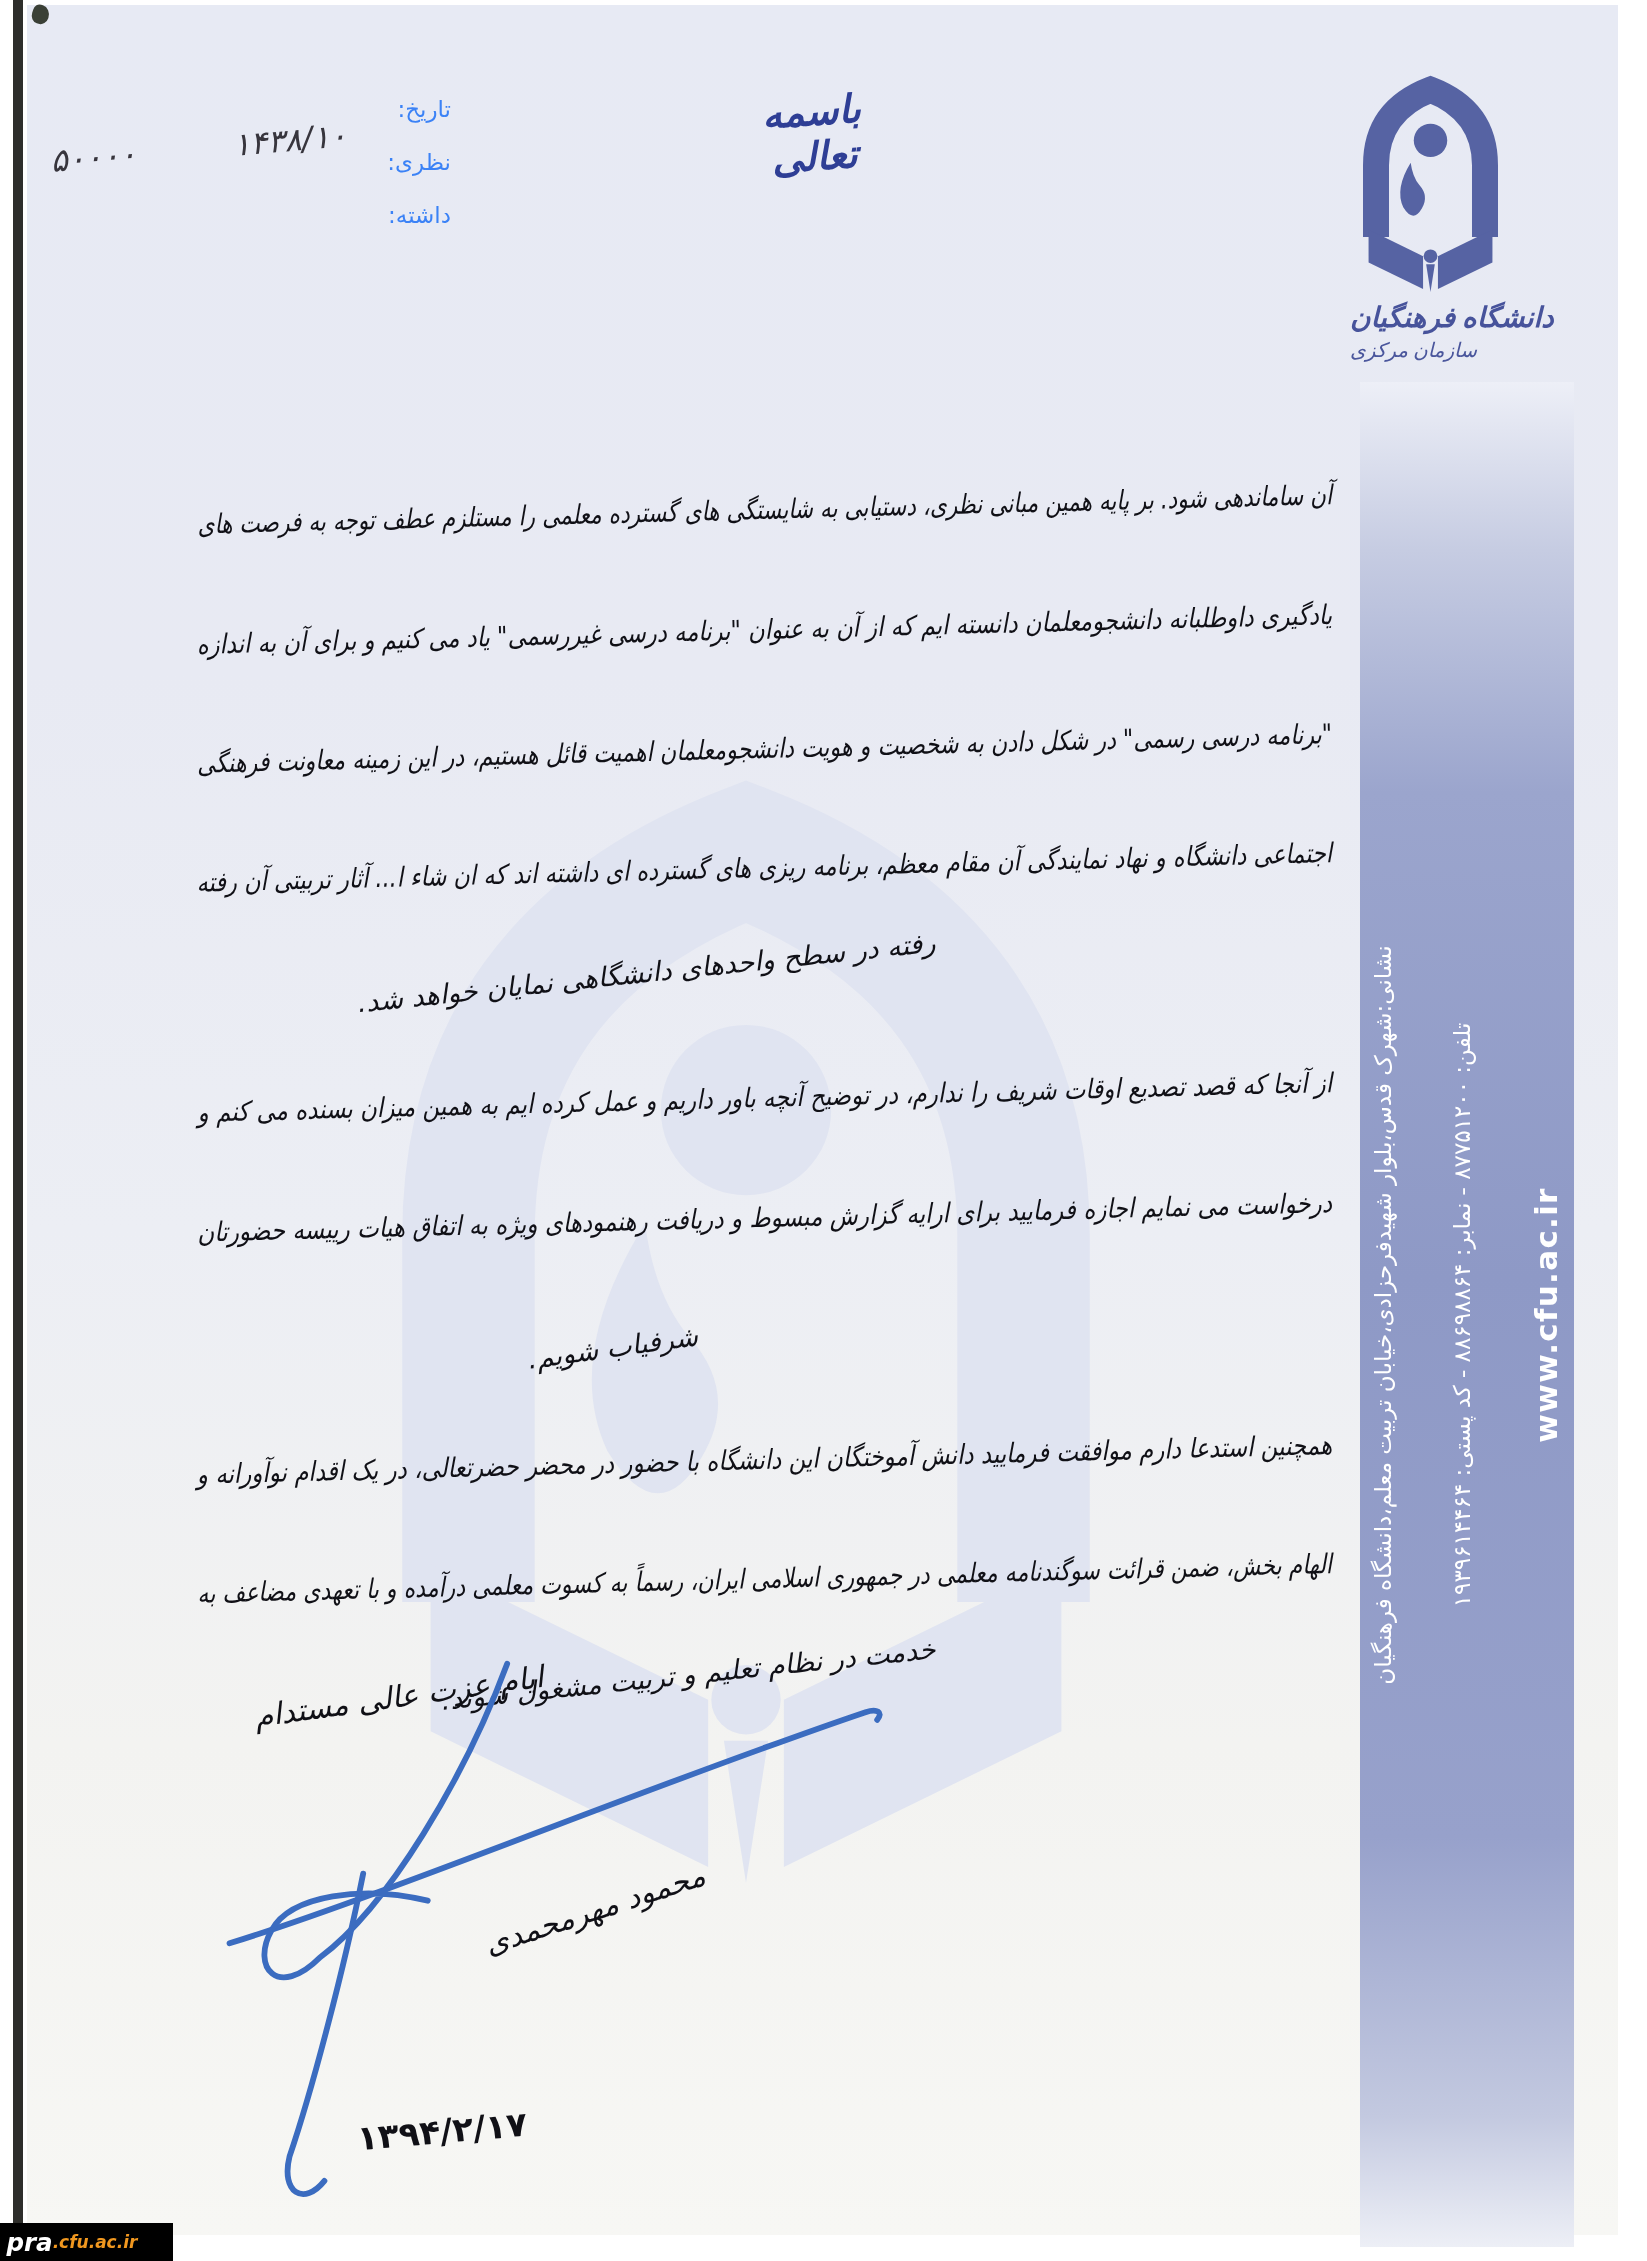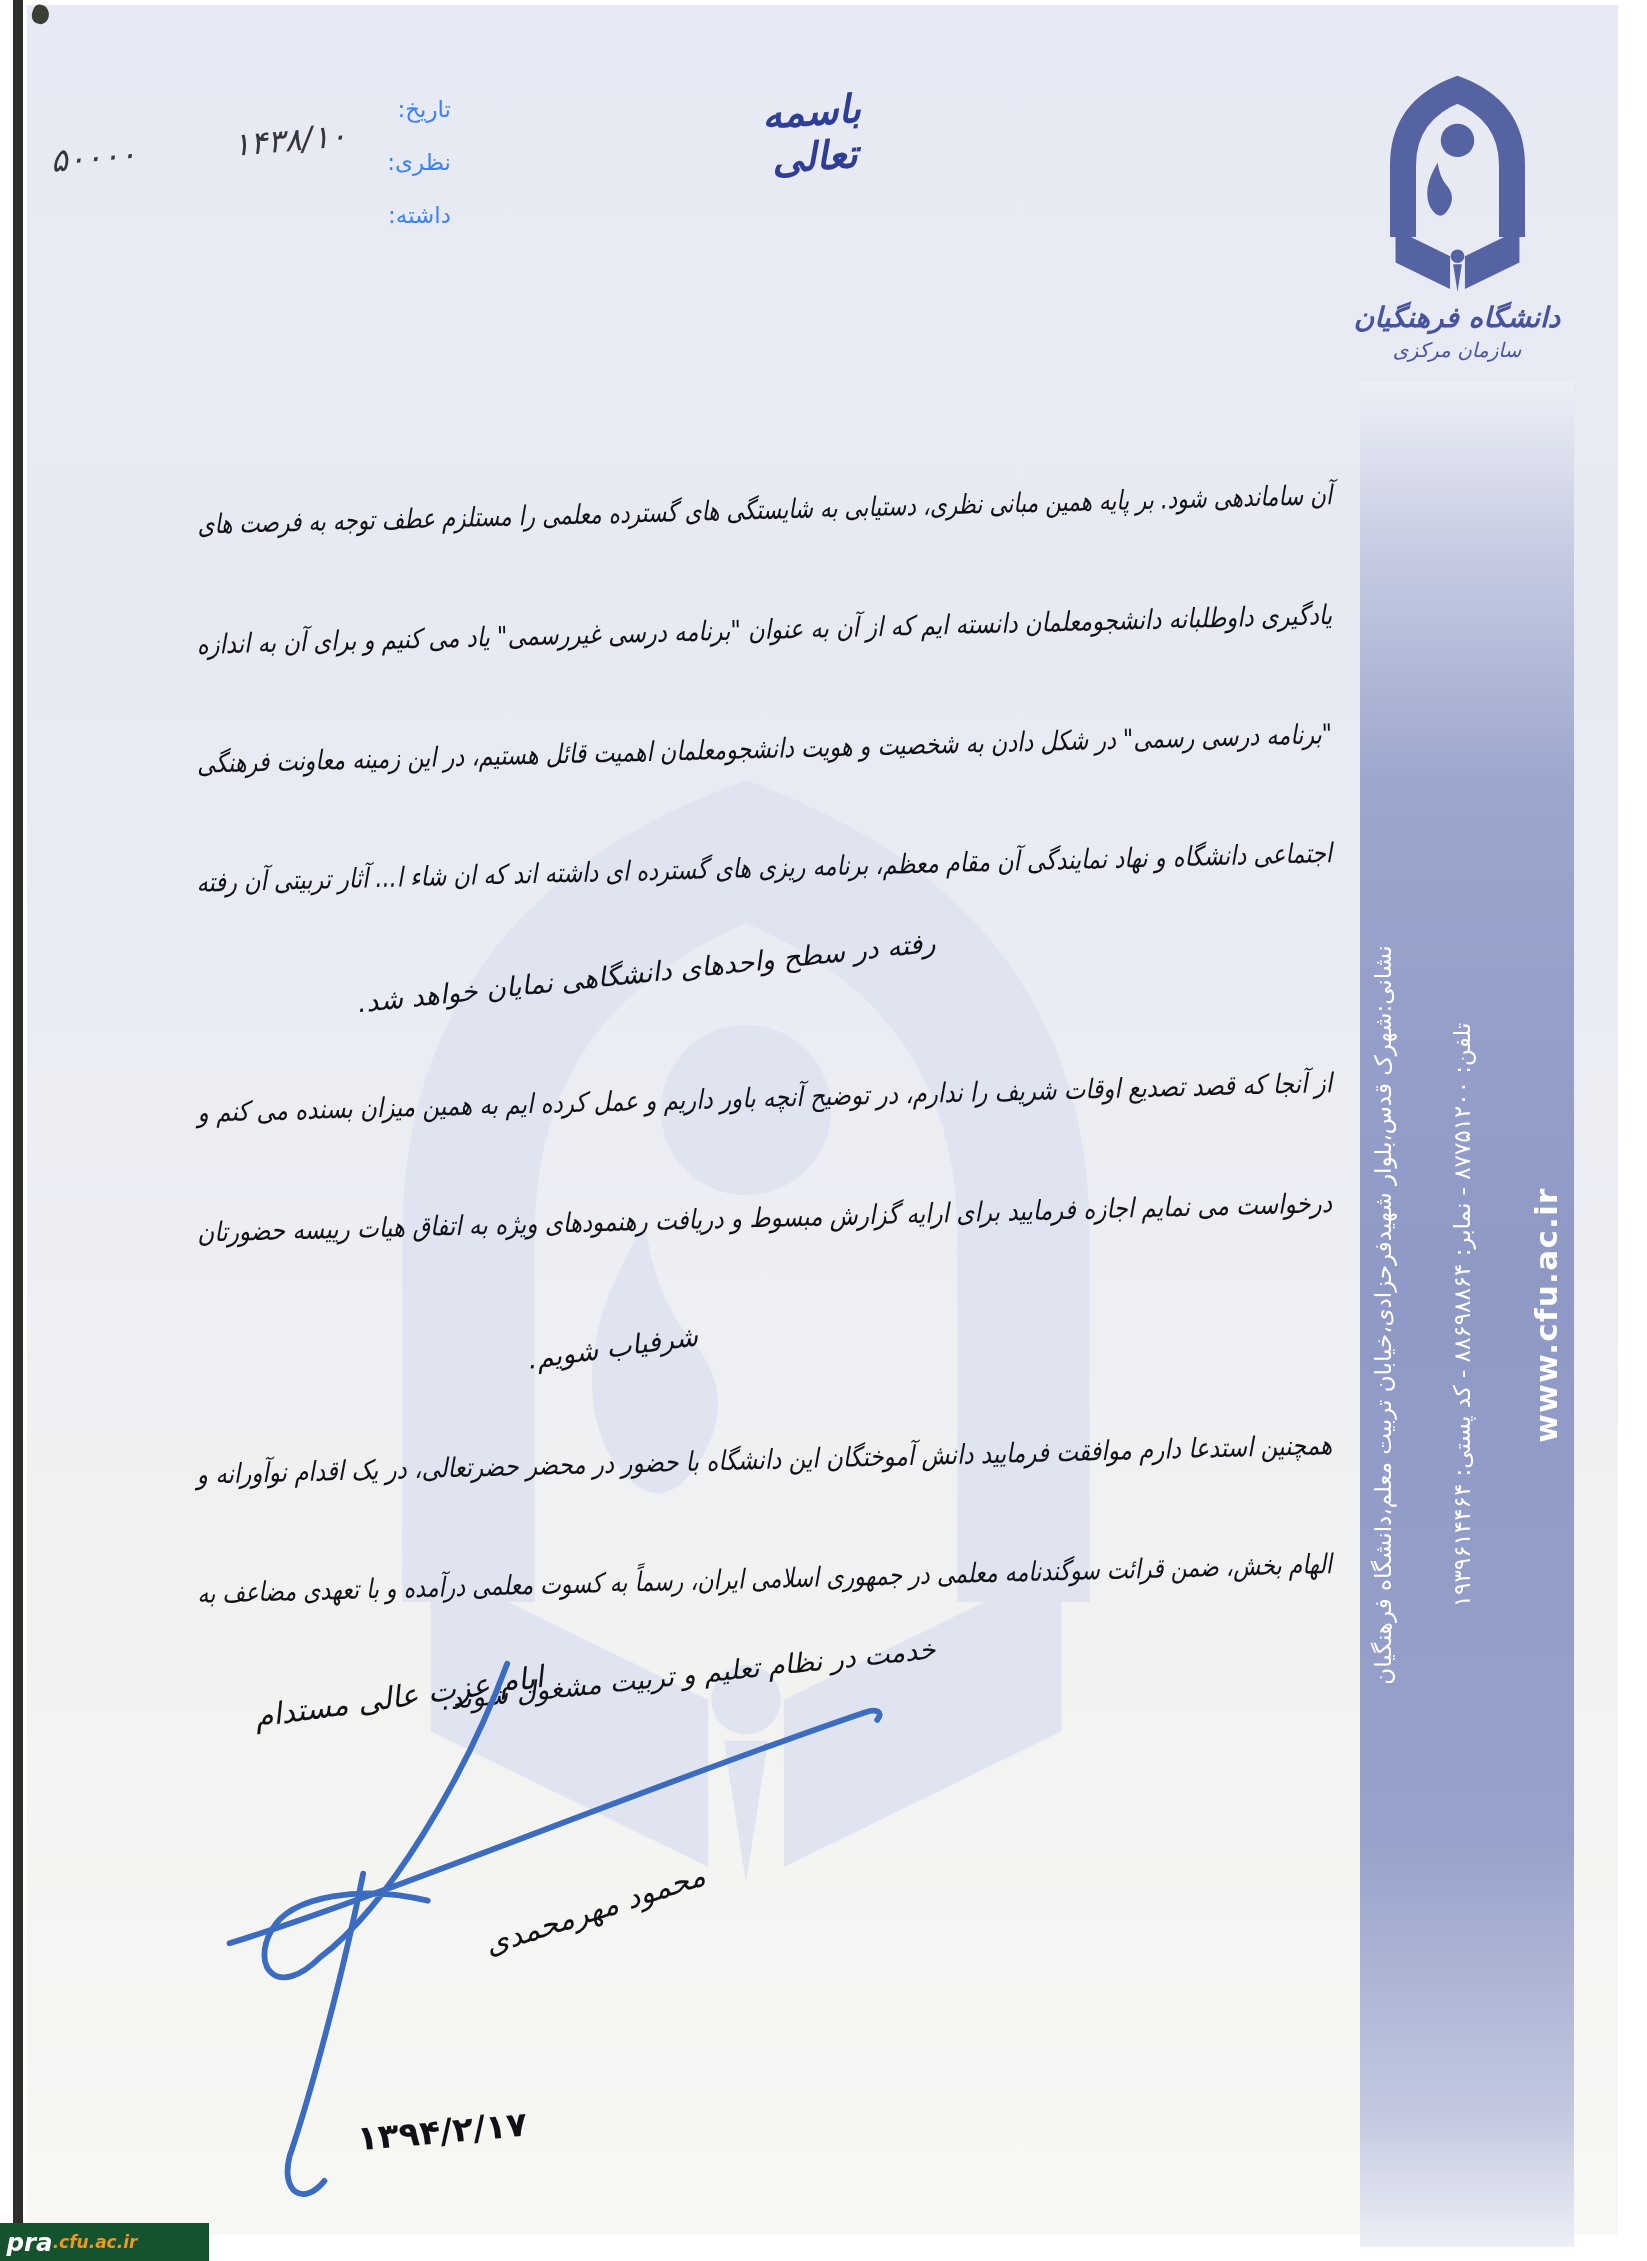--- a/index.html
+++ b/index.html
@@ -12,21 +12,21 @@
   .page{left:27px;top:5.2px;width:1591px;height:2230px;
         background:linear-gradient(180deg,#e7eaf4 0%,#e8eaf3 30%,#eceef4 55%,#f3f3f1 78%,#f7f7f4 100%);}
   
   .bismillah{left:716px;top:89px;width:194px;text-align:center;font-size:39px;font-weight:bold;font-style:italic;
              color:#2e3e95;transform:rotate(-4deg);direction:rtl;}
   .hdr-fields{left:354px;top:96px;width:97px;direction:rtl;color:#3b82f6;font-size:23px;}
   .hdr-fields .fld{margin-bottom:27px;white-space:nowrap;}
   .hand-number{left:50px;top:129px;width:297px;display:flex;justify-content:space-between;direction:rtl;
                font-size:32px;font-style:italic;color:#37353d;transform:rotate(-5deg);}
   
-  .logo-block{left:1350px;top:71px;width:214px;text-align:center;}
+  .logo-block{left:1350px;top:71px;width:214px;text-align:left;font-family:Liberation Serif, serif;}
   .logo-name{margin-top:5.2px;font-size:28px;font-weight:bold;font-style:italic;color:#47539b;direction:rtl;white-space:nowrap;}
   .logo-sub{margin-top:3.9px;font-size:20px;font-style:italic;color:#4a569c;direction:rtl;}
   
   .band{left:1360px;top:382px;width:214px;height:1865px;
         background:linear-gradient(180deg,#edeff7 0%,#c6cce2 9%,#9ba5cd 22%,#8e99c6 48%,#97a1cb 78%,#c3c9e0 93%,#edeff6 100%);}
   .band-rot{position:absolute;left:50%;top:50%;width:1628px;height:194px;
             transform:translate(-50%,-50%) rotate(-90deg);
             display:flex;flex-direction:column;justify-content:space-between;}
   .band-line{direction:rtl;text-align:center;color:#ffffff;font-size:23px;white-space:nowrap;}
   .band-line.site{font-size:31px;font-weight:bold;direction:ltr;letter-spacing:1.3px;}
@@ -36,21 +36,21 @@
   
   .fitline{position:absolute;right:315px;width:1141px;direction:rtl;text-align:right;white-space:nowrap;
            overflow:visible;font-size:27px;font-style:italic;color:#101016;transform-origin:100% 50%;}
   .hand-short{position:absolute;direction:rtl;white-space:nowrap;font-size:27px;font-style:italic;color:#101016;}
   .closing{right:1103px;top:1679px;font-size:30px;transform:rotate(-8deg);}
   .signer{right:937px;top:1892px;font-size:30px;transform:rotate(-18deg);}
   .sig-date{left:357px;top:2111px;font-size:34px;font-weight:bold;font-style:normal;transform:rotate(-5deg);letter-spacing:2.6px;}
   
   .signature{left:194px;top:1615px;}
   
-  .site-strip{left:0;top:2223px;width:209px;height:38px;background:#14532d;display:flex;align-items:center;
+  .site-strip{left:0;top:2223px;width:173px;height:38px;background:#000000;display:flex;align-items:center;
               padding-left:6.5px;box-sizing:border-box;}
   .site-strip .p1{color:#ffffff;font-weight:bold;font-style:italic;font-size:24.5px;}
   .site-strip .p2{color:#f0971f;font-weight:bold;font-style:italic;font-size:17px;}
 </style>
 </head>
 <body>
 
 <div class="abs page"></div>
 <div class="abs scan-edge-line"></div>
 <div class="abs scan-corner-blob"></div>

